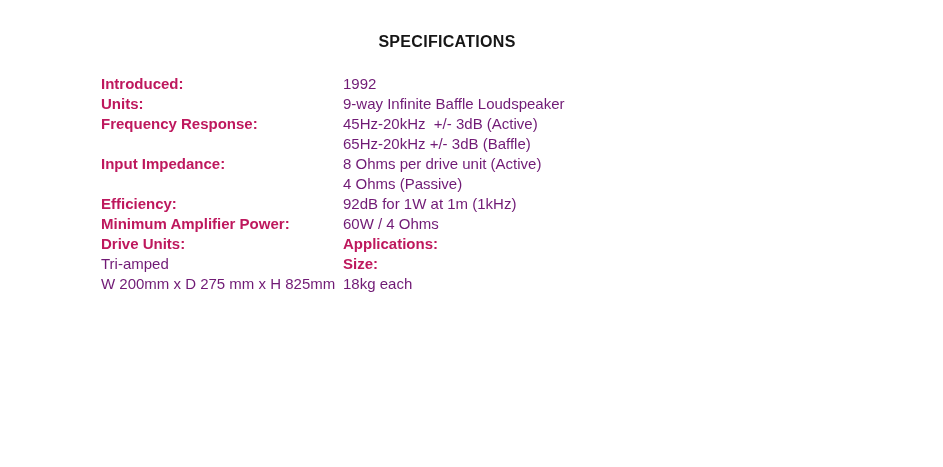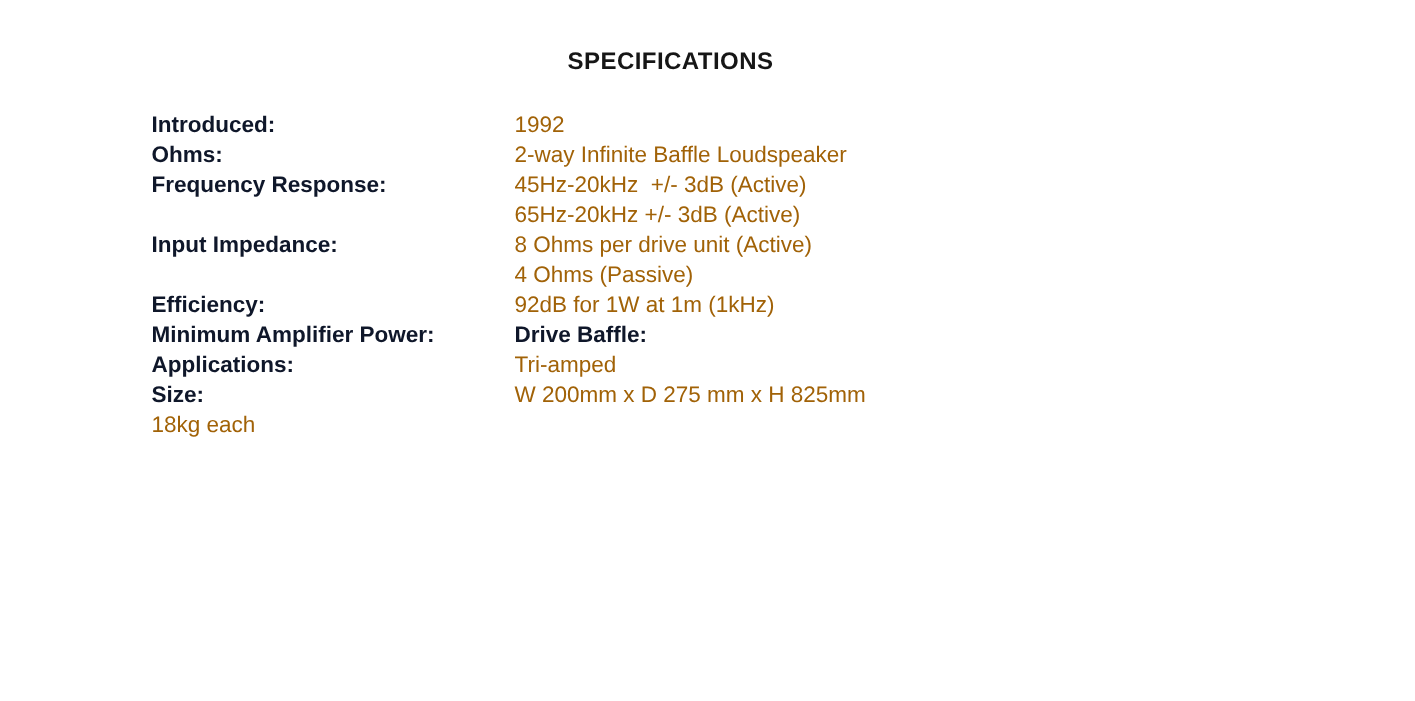--- a/index.html
+++ b/index.html
@@ -35,62 +35,65 @@
     display: grid;
     grid-template-columns: 242px auto;
     column-gap: 0;
     row-gap: 0;
     font-size: 15px;
     line-height: 20px;
   }
   .spec-label {
     font-weight: bold;
     white-space: pre;
-    color: #0f172a;
+    color: #be185d;
   }
-  .spec-value { color: #a16207; }
+  .spec-value { color: #701a75; }
   .spec-value-line { white-space: pre; }
 </style>
 </head>
 <body>
 
 <div class="page">
   <h1 class="doc-title">SPECIFICATIONS</h1>
 
   <div class="spec-table" id="spec-table">
   <div class="spec-label">Introduced:</div>
   <div class="spec-value">
         <div class="spec-value-line">1992</div>
       </div>
 
-  <div class="spec-label">Ohms:</div>
+  <div class="spec-label">Units:</div>
   <div class="spec-value">
-        <div class="spec-value-line">2-way Infinite Baffle Loudspeaker</div>
+        <div class="spec-value-line">9-way Infinite Baffle Loudspeaker</div>
       </div>
 
   <div class="spec-label">Frequency Response:</div>
   <div class="spec-value">
         <div class="spec-value-line">45Hz-20kHz  +/- 3dB (Active)</div>
-        <div class="spec-value-line">65Hz-20kHz +/- 3dB (Active)</div>
+        <div class="spec-value-line">65Hz-20kHz +/- 3dB (Baffle)</div>
       </div>
 
   <div class="spec-label">Input Impedance:</div>
   <div class="spec-value">
         <div class="spec-value-line">8 Ohms per drive unit (Active)</div>
         <div class="spec-value-line">4 Ohms (Passive)</div>
       </div>
 
   <div class="spec-label">Efficiency:</div>
   <div class="spec-value">
         <div class="spec-value-line">92dB for 1W at 1m (1kHz)</div>
       </div>
 
   <div class="spec-label">Minimum Amplifier Power:</div>
+  <div class="spec-value">
+        <div class="spec-value-line">60W / 4 Ohms</div>
+      </div>
 
-  <div class="spec-label">Drive Baffle:</div>
+  <div class="spec-label">Drive Units:</div>
 
   <div class="spec-label">Applications:</div>
   <div class="spec-value">
         <div class="spec-value-line">Tri-amped</div>
       </div>
 
   <div class="spec-label">Size:</div>
   <div class="spec-value">
         <div class="spec-value-line">W 200mm x D 275 mm x H 825mm</div>
       </div>

